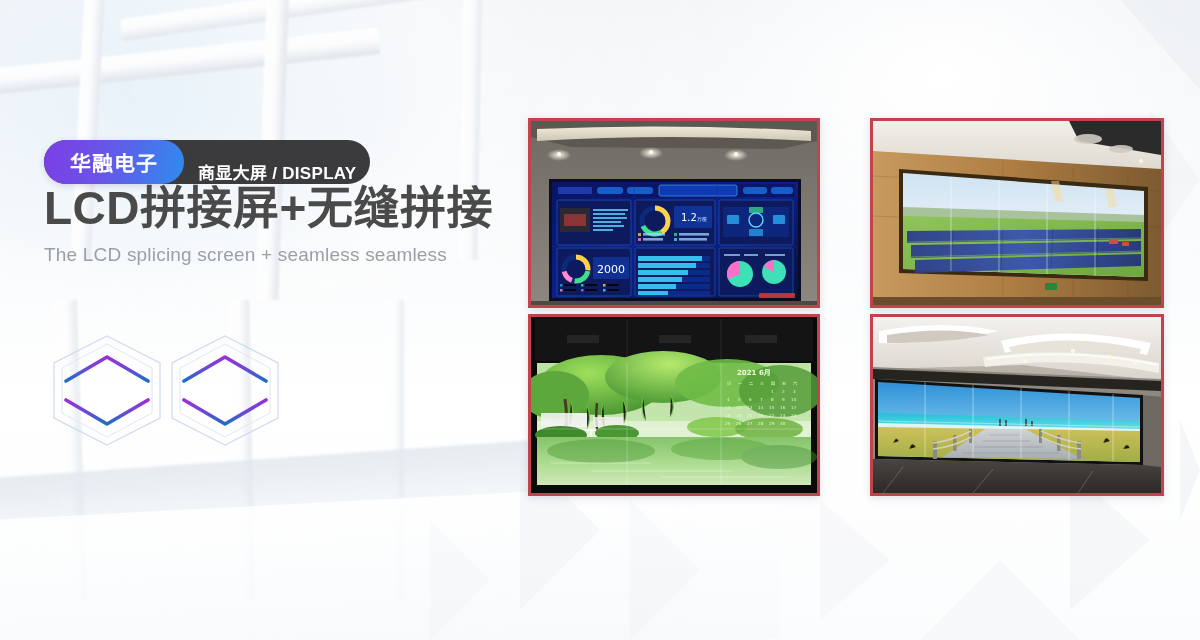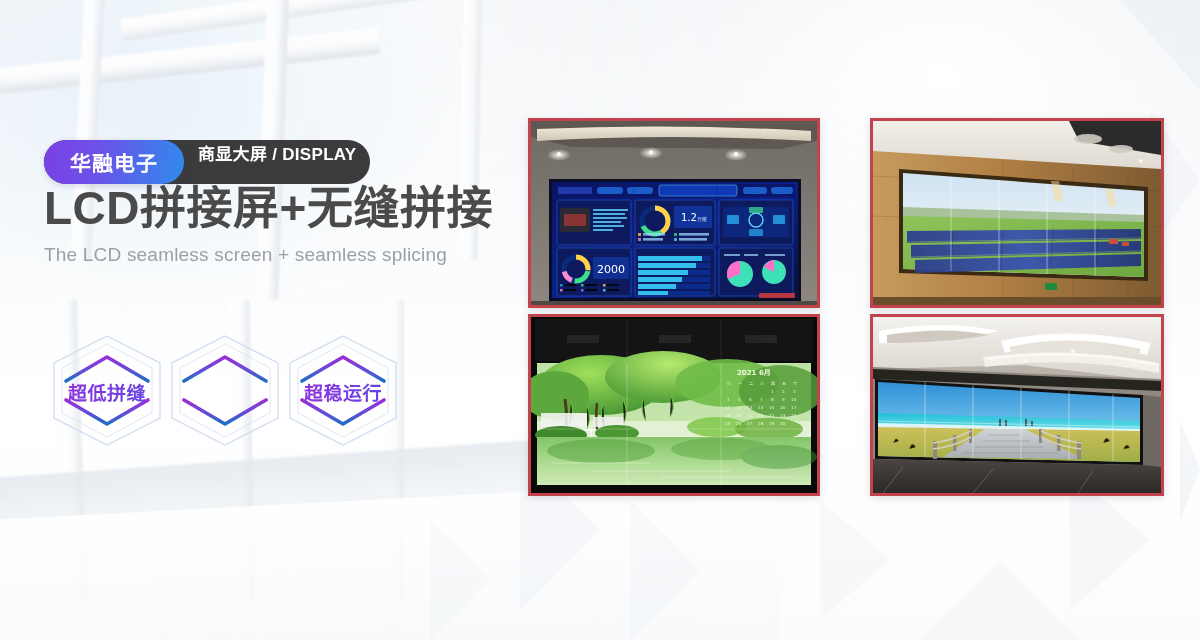--- a/index.html
+++ b/index.html
@@ -74,21 +74,21 @@
     position:relative;z-index:2;display:flex;align-items:center;justify-content:center;
     width:140px;height:44px;border-radius:22px;
     background:linear-gradient(100deg,#7b3fe4 0%,#6a53e8 40%,#2f8bee 100%);
     box-shadow:0 2px 6px rgba(64,64,120,.18);
   }
   .pill-brand span{
     color:#fff;font-size:21px;font-weight:700;letter-spacing:1px;
     font-family:"Liberation Sans","DejaVu Sans",sans-serif;
   }
   .pill-label{
-    position:relative;z-index:2;display:flex;align-items:flex-start;
+    position:relative;z-index:2;display:flex;align-items:flex-end;
     height:44px;padding-left:14px;
   }
   .pill-label span{color:#ffffff;font-size:17px;font-weight:700;letter-spacing:.3px;}
 
   .headline{
     font-size:46px;line-height:1.08;font-weight:700;color:#4a4a4a;
     letter-spacing:.5px;white-space:nowrap;
   }
   .subhead{
     margin-top:10px;font-size:19px;color:#9aa0a6;font-weight:400;letter-spacing:.2px;
@@ -165,74 +165,57 @@
       <div class="pill-dark"></div>
       <div class="pill-brand">
         <span>华融电子</span>
       </div>
       <div class="pill-label">
         <span>商显大屏 / DISPLAY</span>
       </div>
     </div>
 
     <div class="headline">LCD拼接屏+无缝拼接</div>
-    <div class="subhead">The LCD seamless screen + seamless splicing</div>
+    <div class="subhead">The LCD splicing screen + seamless seamless</div>
   </div>
 
   <div class="features">
 
     <div class="feature">
       <svg width="118" height="115" viewBox="0 0 118 115" aria-hidden="true">
         <defs>
           <linearGradient id="hexg0" x1="0" y1="0" x2="0" y2="1">
             <stop offset="0%" stop-color="#9b2fd6"></stop>
             <stop offset="50%" stop-color="#6a49d8"></stop>
             <stop offset="100%" stop-color="#1e6fc4"></stop>
           </linearGradient>
         </defs>
         <polygon points="59,3 112,30 112,85 59,112 6,85 6,30" fill="none" stroke="#ccd7ee" stroke-width="1.3" opacity=".9"></polygon>
         <polygon points="59,11 104,35 104,80 59,104 14,80 14,35" fill="none" stroke="#dbe4f2" stroke-width="1" opacity=".85"></polygon>
         <path d="M18 48 L59 24 L100 48" fill="none" stroke="url(#hexg0)" stroke-width="3.6" stroke-linecap="round" stroke-linejoin="round"></path>
         <path d="M18 67 L59 91 L100 67" fill="none" stroke="url(#hexg0)" stroke-width="3.6" stroke-linecap="round" stroke-linejoin="round"></path>
       </svg>
-      <div class="feature-label">超低拼缝</div>
     </div>
 
     <div class="feature">
       <svg width="118" height="115" viewBox="0 0 118 115" aria-hidden="true">
         <defs>
           <linearGradient id="hexg1" x1="0" y1="0" x2="0" y2="1">
             <stop offset="0%" stop-color="#9b2fd6"></stop>
             <stop offset="50%" stop-color="#6a49d8"></stop>
             <stop offset="100%" stop-color="#1e6fc4"></stop>
           </linearGradient>
         </defs>
         <polygon points="59,3 112,30 112,85 59,112 6,85 6,30" fill="none" stroke="#ccd7ee" stroke-width="1.3" opacity=".9"></polygon>
         <polygon points="59,11 104,35 104,80 59,104 14,80 14,35" fill="none" stroke="#dbe4f2" stroke-width="1" opacity=".85"></polygon>
         <path d="M18 48 L59 24 L100 48" fill="none" stroke="url(#hexg1)" stroke-width="3.6" stroke-linecap="round" stroke-linejoin="round"></path>
         <path d="M18 67 L59 91 L100 67" fill="none" stroke="url(#hexg1)" stroke-width="3.6" stroke-linecap="round" stroke-linejoin="round"></path>
       </svg>
     </div>
 
-    <div class="feature">
-      <svg width="118" height="115" viewBox="0 0 118 115" aria-hidden="true">
-        <defs>
-          <linearGradient id="hexg2" x1="0" y1="0" x2="0" y2="1">
-            <stop offset="0%" stop-color="#9b2fd6"></stop>
-            <stop offset="50%" stop-color="#6a49d8"></stop>
-            <stop offset="100%" stop-color="#1e6fc4"></stop>
-          </linearGradient>
-        </defs>
-        <polygon points="59,3 112,30 112,85 59,112 6,85 6,30" fill="none" stroke="#ccd7ee" stroke-width="1.3" opacity=".9"></polygon>
-        <polygon points="59,11 104,35 104,80 59,104 14,80 14,35" fill="none" stroke="#dbe4f2" stroke-width="1" opacity=".85"></polygon>
-        <path d="M18 48 L59 24 L100 48" fill="none" stroke="url(#hexg2)" stroke-width="3.6" stroke-linecap="round" stroke-linejoin="round"></path>
-        <path d="M18 67 L59 91 L100 67" fill="none" stroke="url(#hexg2)" stroke-width="3.6" stroke-linecap="round" stroke-linejoin="round"></path>
-      </svg>
-      <div class="feature-label">超稳运行</div>
-    </div>
 
 
   </div>
 
   <div class="photos">
 
     <div class="card card-tl">
       <div class="photo">
         <svg viewBox="0 0 286 184" preserveAspectRatio="none">
           <defs>

